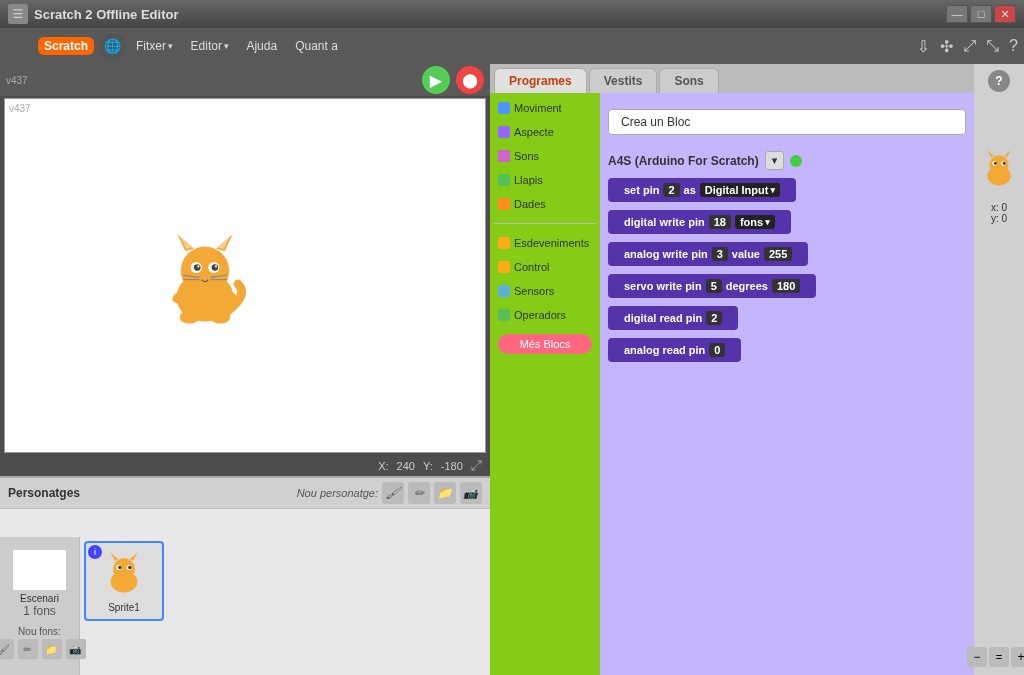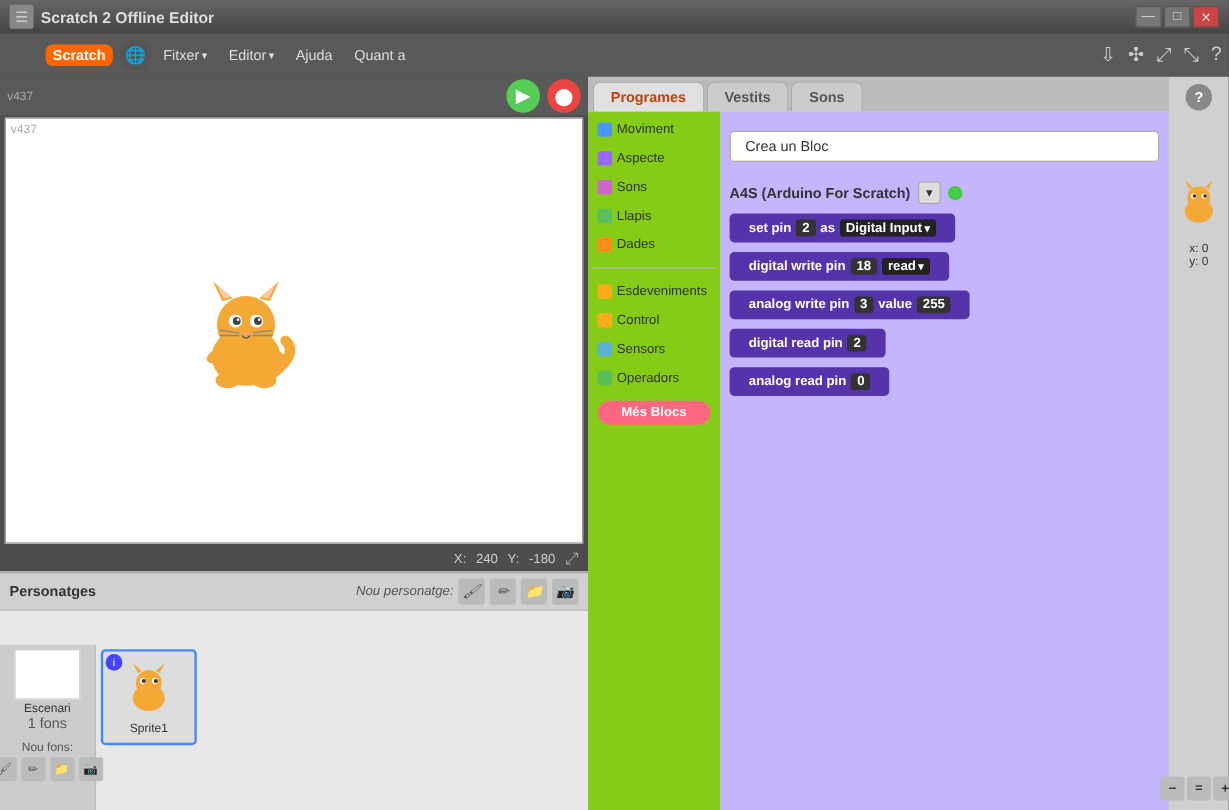--- a/index.html
+++ b/index.html
@@ -50,21 +50,21 @@
     #coords-bar { display: flex; align-items: center; justify-content: flex-end; padding: 2px 8px; background: #4d4d4d; color: #ccc; font-size: 11px; gap: 8px; }
 
     
     #sprites-panel { background: #e8e8e8; border-top: 2px solid #aaa; flex: 1; display: flex; flex-direction: column; gap: 28px; }
     #sprites-header { display: flex; align-items: center; justify-content: space-between; padding: 4px 8px; background: #d0d0d0; border-bottom: 1px solid #bbb; }
     #sprites-title { font-weight: bold; font-size: 12px; color: #333; }
     #new-sprite-controls { display: flex; align-items: center; gap: 4px; color: #555; font-size: 11px; font-style: italic; }
     .sprite-control-btn { width: 22px; height: 22px; background: #bbb; border-radius: 3px; display: flex; align-items: center; justify-content: center; cursor: pointer; font-size: 12px; }
 
     #sprites-content { display: flex; flex: 1; overflow: hidden; }
-    #scene-thumb { width: 80px; min-width: 80px; background: #ccc; display: flex; flex-direction: column; align-items: center; padding: 4px; border-right: 1px solid #bbb; font-size: 10px; color: #444; text-align: center; }
+    #scene-thumb { width: 80px; min-width: 80px; background: #ccc; display: flex; flex-direction: column; align-items: center; justify-content: center; padding: 4px; border-right: 1px solid #bbb; font-size: 10px; color: #444; text-align: center; }
     #scene-thumb-img { width: 60px; height: 45px; background: white; border: 1px solid #999; margin-bottom: 2px; }
     #sprites-list { flex: 1; display: flex; flex-wrap: wrap; padding: 4px; gap: 4px; align-content: flex-start; }
     .sprite-item { width: 80px; height: 80px; background: #ddd; border: 2px solid #4488ff; border-radius: 4px; display: flex; flex-direction: column; align-items: center; justify-content: center; cursor: pointer; position: relative; }
     .sprite-item-label { font-size: 10px; color: #333; margin-top: 2px; }
     .sprite-info-badge { position: absolute; top: 2px; left: 2px; background: #44f; color: white; font-size: 9px; width: 14px; height: 14px; border-radius: 50%; display: flex; align-items: center; justify-content: center; }
 
     
     #new-fons { display: flex; flex-direction: column; padding: 4px 6px; font-size: 10px; color: #555; }
     .fons-controls { display: flex; gap: 4px; margin-top: 2px; }
     .fons-btn { width: 20px; height: 20px; background: #bbb; border-radius: 2px; display: flex; align-items: center; justify-content: center; cursor: pointer; font-size: 10px; }
@@ -75,21 +75,21 @@
     
     #tabs { display: flex; background: #bbb; padding: 4px 4px 0; gap: 2px; }
     .tab { padding: 5px 14px; border-radius: 6px 6px 0 0; cursor: pointer; font-size: 12px; font-weight: bold; color: #555; background: #ccc; border: 1px solid #aaa; border-bottom: none; }
     .tab.active { background: #e0e0e0; color: #c2410c; }
 
     
     #blocks-content { display: flex; flex: 1; overflow: hidden; }
     #categories { width: 110px; min-width: 110px; padding: 6px 4px; background: #84cc16; display: flex; flex-direction: column; gap: 6px; overflow-y: auto; }
     .category-item { display: flex; align-items: center; gap: 4px; padding: 3px 4px; border-radius: 3px; cursor: pointer; font-size: 11px; color: #333; }
     .cat-color { width: 12px; height: 12px; border-radius: 2px; flex-shrink: 0; }
-    .cat-btn { padding: 4px 10px; border-radius: 12px; font-size: 11px; font-weight: bold; cursor: pointer; border: none; color: white; text-align: center; margin: 2px 4px; }
+    .cat-btn { padding: 4px 10px; border-radius: 12px; font-size: 11px; font-weight: normal; cursor: pointer; border: none; color: white; text-align: center; margin: 2px 4px; }
 
     
     #blocks-workspace { flex: 1; padding: 8px; overflow-y: auto; display: flex; flex-direction: column; gap: 4px; background: #c4b5fd; }
 
     
     .block-row { display: flex; align-items: center; margin-bottom: 4px; }
     .block { display: inline-flex; align-items: center; gap: 4px; padding: 5px 16px; border-radius: 4px; font-size: 11px; font-weight: bold; color: white; cursor: pointer; white-space: nowrap; flex-wrap: wrap; }
     .block-purple { background: #5533aa; }
     .block-value { background: #333; color: white; border-radius: 3px; padding: 1px 5px; font-size: 11px; font-weight: bold; }
     .block-dropdown { background: #222; color: white; border-radius: 3px; padding: 1px 5px; font-size: 11px; display: flex; align-items: center; gap: 2px; }
@@ -341,33 +341,41 @@
             <span class="block-value">2</span>
             <span>as</span>
             <span class="block-dropdown">Digital Input</span>
           </div>
         </div>
 
         <div class="block-row">
           <div class="block block-purple">
             <span>digital write pin</span>
             <span class="block-value">18</span>
-            <span class="block-dropdown">read</span>
+            <span class="block-dropdown">fons</span>
           </div>
         </div>
 
         <div class="block-row">
           <div class="block block-purple">
             <span>analog write pin</span>
             <span class="block-value">3</span>
             <span>value</span>
             <span class="block-value">255</span>
           </div>
         </div>
 
+        <div class="block-row">
+          <div class="block block-purple">
+            <span>servo write pin</span>
+            <span class="block-value">5</span>
+            <span>degrees</span>
+            <span class="block-value">180</span>
+          </div>
+        </div>
 
         <div class="block-row">
           <div class="block block-purple">
             <span>digital read pin</span>
             <span class="block-value">2</span>
           </div>
         </div>
 
         <div class="block-row">
           <div class="block block-purple">

